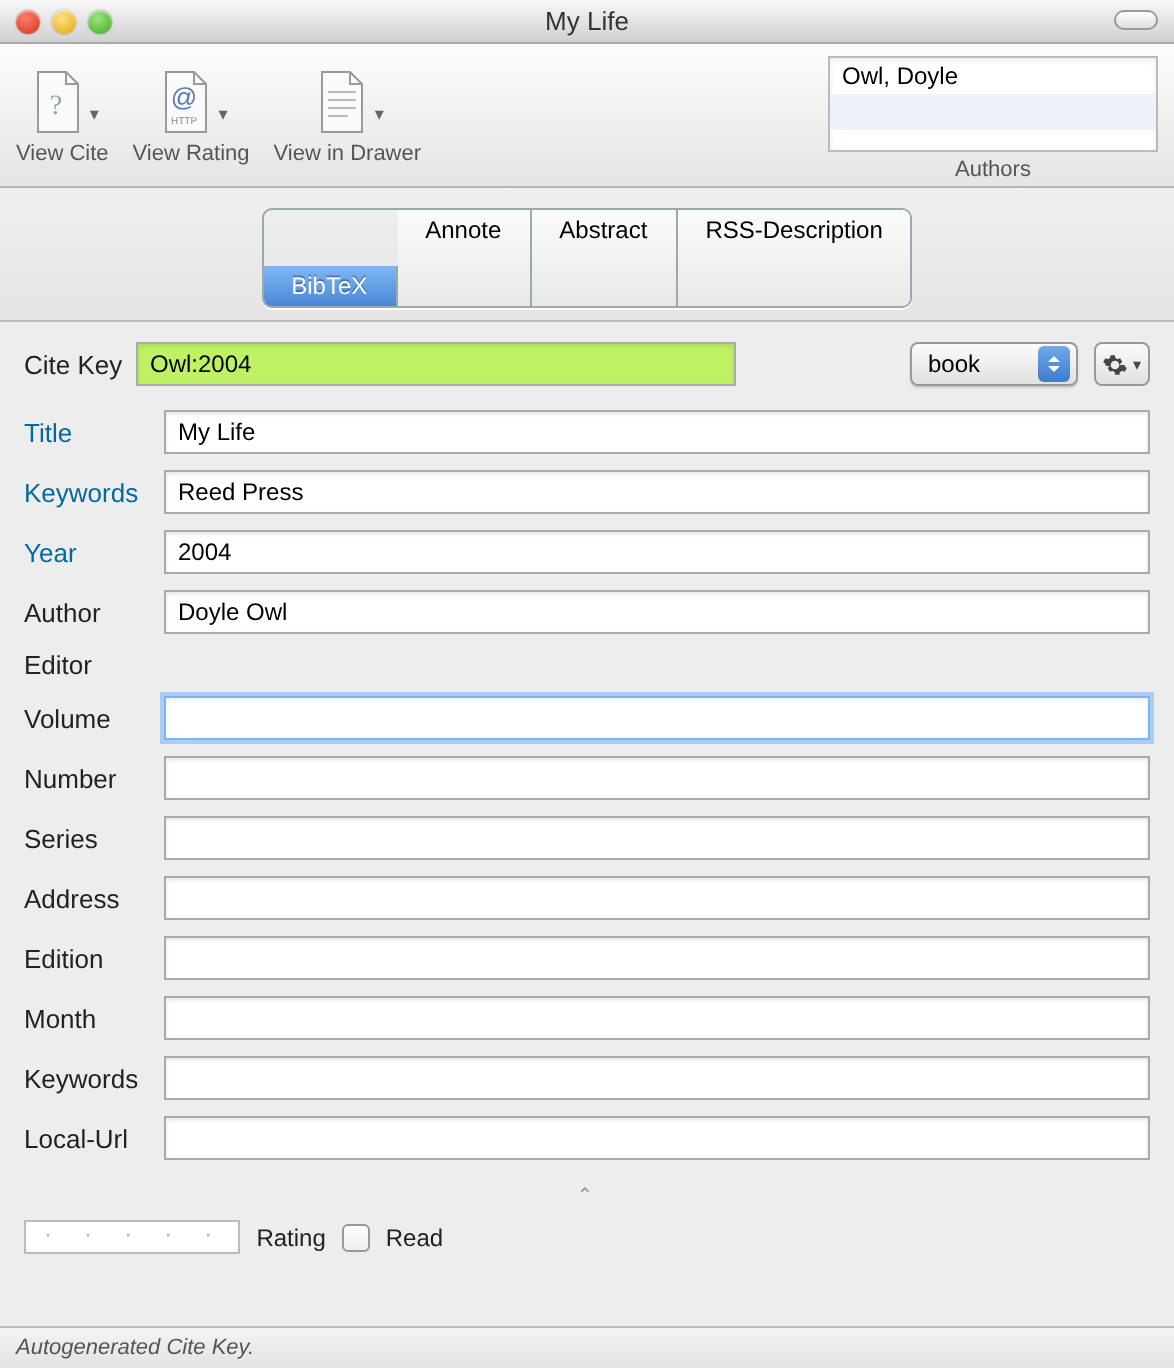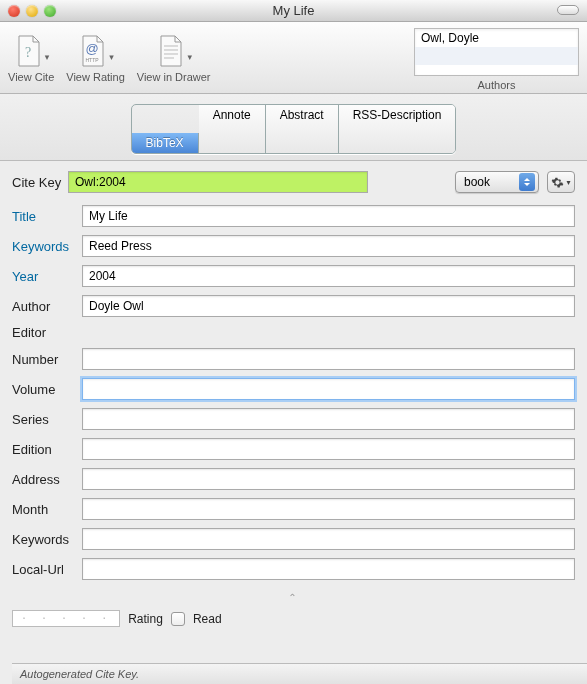--- a/index.html
+++ b/index.html
@@ -132,21 +132,21 @@
 .rating-box{
   border:1px solid #bbb; background:#fff; padding:2px 8px; letter-spacing:4px;
   color:#bbb; font-size:10px; font-family:monospace;
 }
 .rating-lbl{font-size:12px; color:#222;}
 .checkbox{
   width:14px; height:14px; border:1px solid #999; border-radius:3px;
   background:linear-gradient(#fff,#eee); display:inline-block; cursor:pointer;
 }
 .status{
-  position:absolute; bottom:0; left:12px; right:0;
+  position:absolute; bottom:0; left:0; right:0;
   border-top:1px solid #bbb;
   background:linear-gradient(#f4f4f4,#e2e2e2);
   padding:4px 8px; font-size:11px; color:#555; font-style:italic;
 }
 </style>
 </head>
 <body>
 
 <div class="titlebar">
   <div class="traffic-lights">
@@ -248,37 +248,37 @@
       <input value="2004" style="">
     </div>
   <div class="frow">
       <div class="flbl">Author</div>
       <input value="Doyle Owl" style="">
     </div>
   <div class="frow">
       <div class="flbl">Editor</div>
     </div>
   <div class="frow">
-      <div class="flbl">Number</div>
-      <input value="" style="">
-    </div>
-  <div class="frow">
       <div class="flbl">Volume</div>
       <input class="focused" value="" style="">
     </div>
   <div class="frow">
+      <div class="flbl">Number</div>
+      <input value="" style="">
+    </div>
+  <div class="frow">
       <div class="flbl">Series</div>
       <input value="" style="">
     </div>
   <div class="frow">
+      <div class="flbl">Address</div>
+      <input value="" style="">
+    </div>
+  <div class="frow">
       <div class="flbl">Edition</div>
-      <input value="" style="">
-    </div>
-  <div class="frow">
-      <div class="flbl">Address</div>
       <input value="" style="">
     </div>
   <div class="frow">
       <div class="flbl">Month</div>
       <input value="" style="">
     </div>
   <div class="frow">
       <div class="flbl">Keywords</div>
       <input value="" style="">
     </div>

